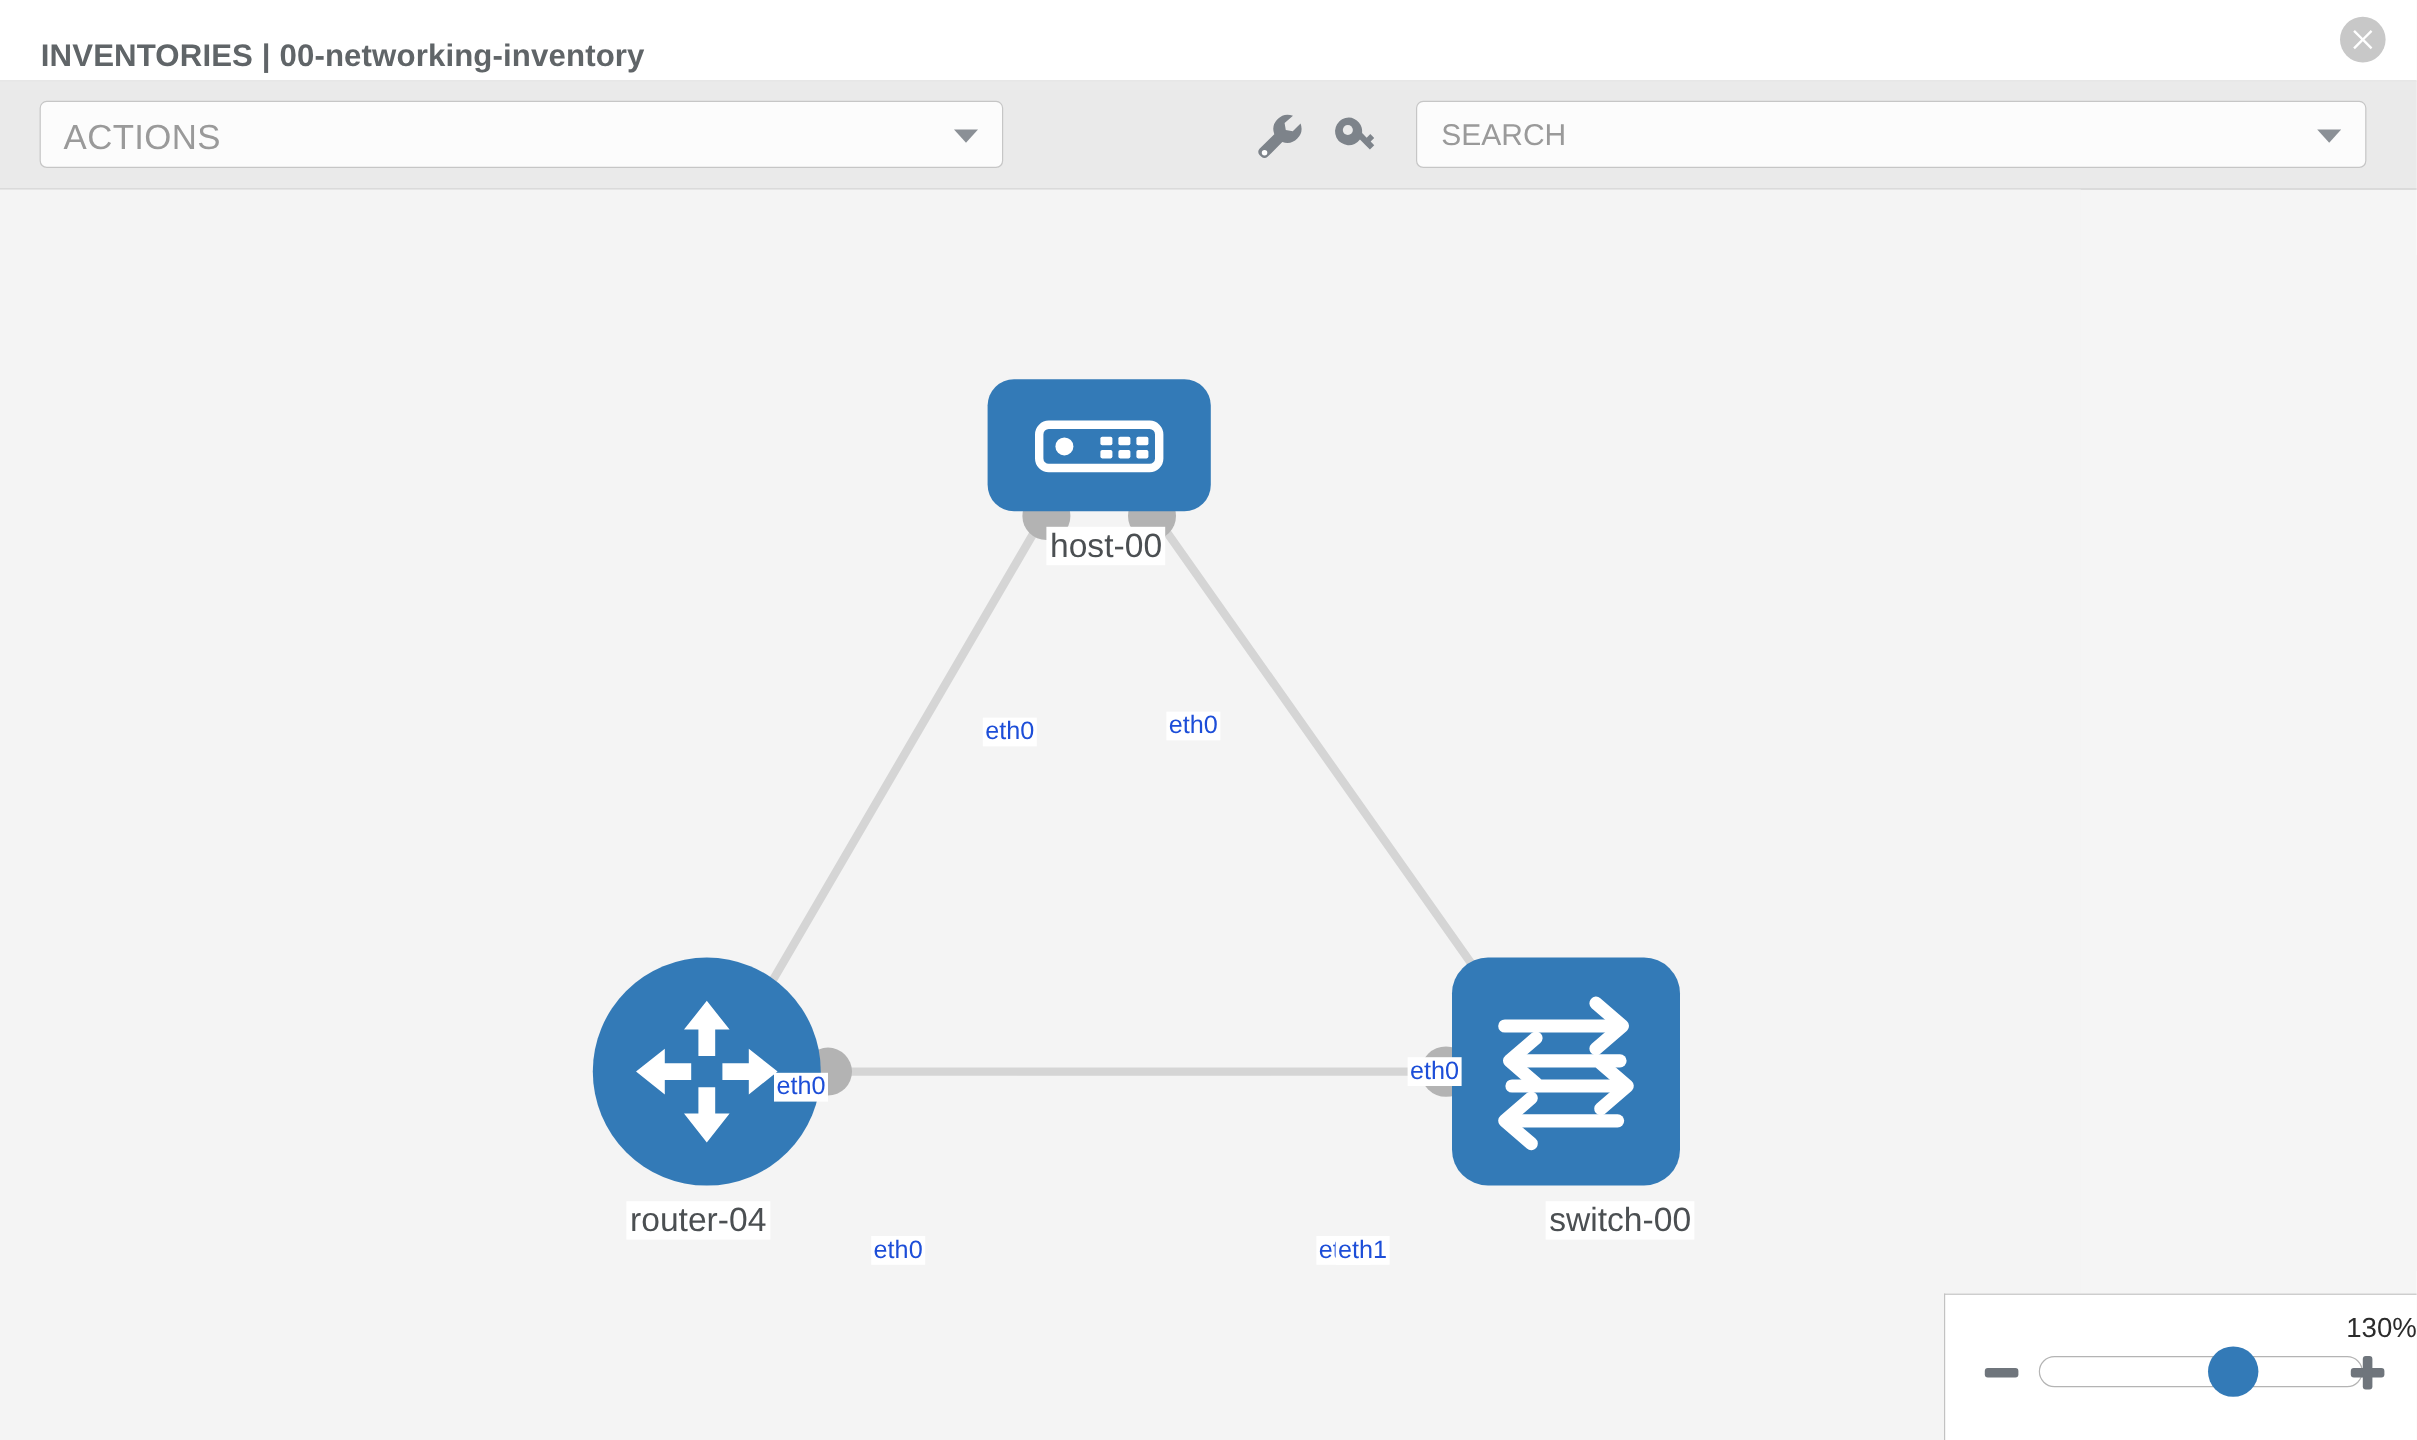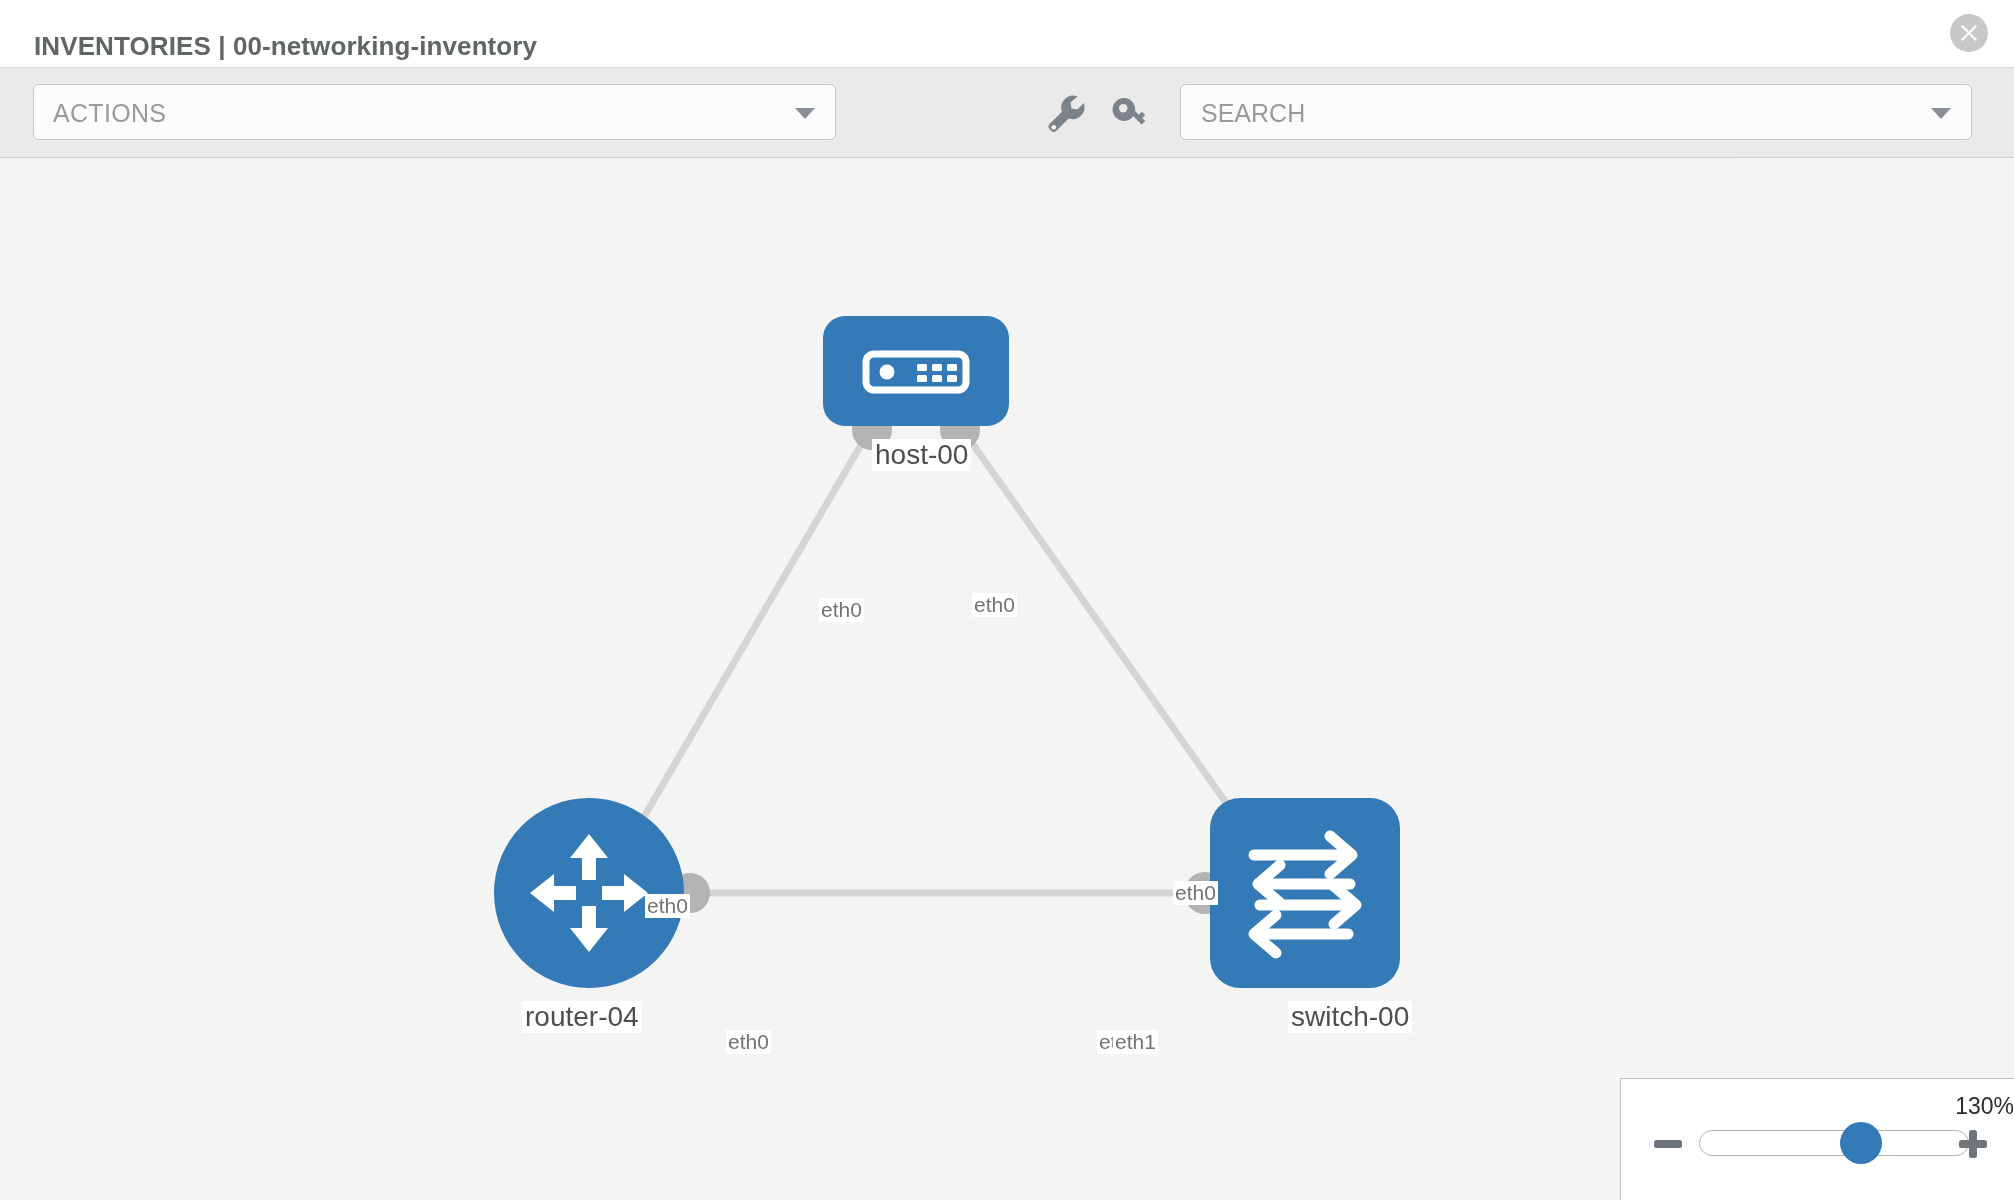--- a/index.html
+++ b/index.html
@@ -75,21 +75,21 @@
     background: #fcfcfc;
     border: 1px solid #c6c6c6;
     border-radius: 6px;
     box-sizing: border-box;
     cursor: pointer;
   }
   .actions-label {
     position: absolute;
     left: 19px;
     top: 14px;
-    font-size: 25px;
+    font-size: 29px;
     font-stretch: condensed;
     color: #9a9a9a;
     letter-spacing: 0.3px;
   }
   .caret {
     position: absolute;
     right: 20px;
     top: 23px;
     width: 0; height: 0;
     border-left: 10px solid transparent;
@@ -175,21 +175,21 @@
     font-size: 28px;
     color: #4b4f52;
     background: #ffffff;
     white-space: nowrap;
     padding: 0 3px;
     pointer-events: none;
   }
   .if-label {
     position: absolute;
     font-size: 21px;
-    color: #737373;
+    color: #1d4ed8;
     background: #ffffff;
     white-space: nowrap;
     padding: 0 2px;
     pointer-events: none;
   }
 
   
   .zoom-panel {
     position: absolute;
     left: 1620px;

